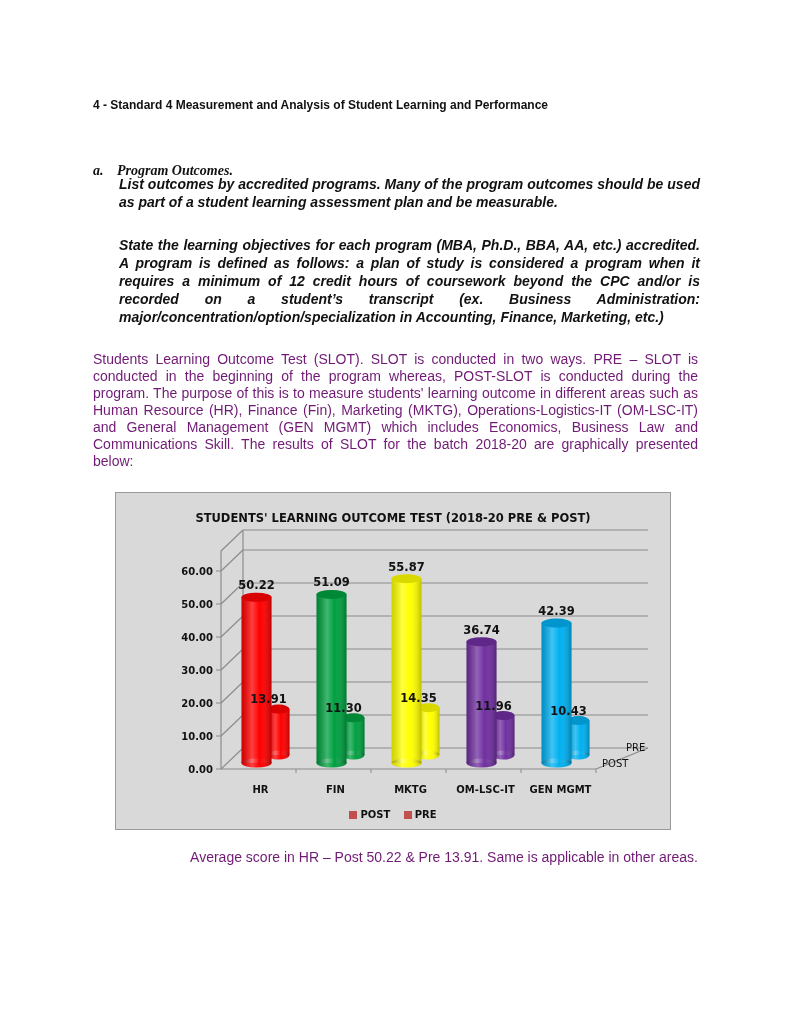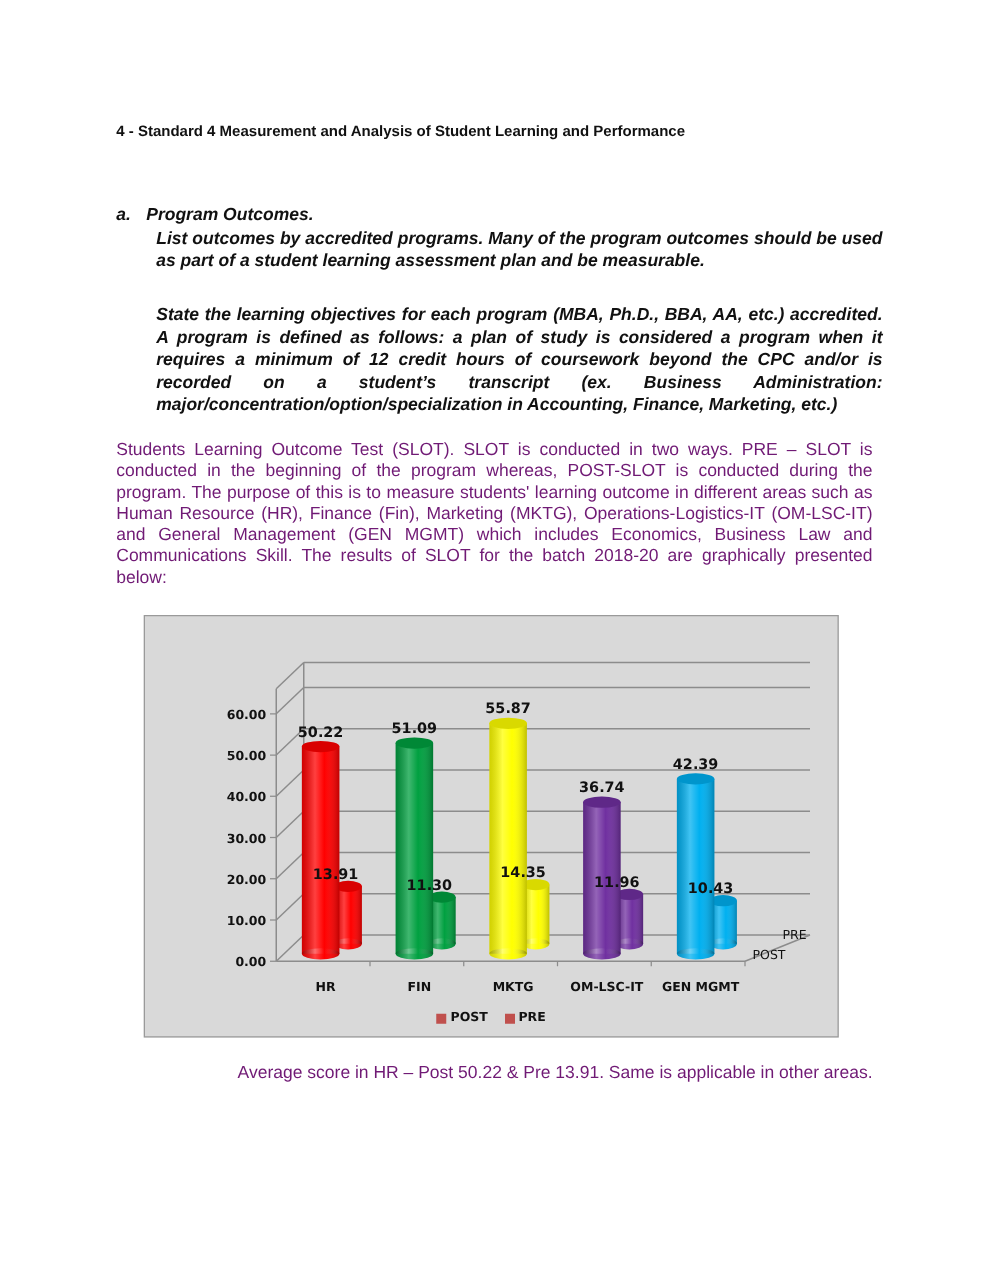--- a/index.html
+++ b/index.html
@@ -6,28 +6,28 @@
   body { width: 791px; height: 1024px; position: relative; overflow: hidden; }
   .page { position: absolute; left: 0; top: 0; width: 791px; height: 1024px; }
   .heading {
     position: absolute; left: 93px; top: 95px; width: 605px;
     font-family: "Liberation Sans", sans-serif; font-weight: bold; font-size: 12px;
     line-height: 21px; text-align: justify; text-align-last: left; color: #111;
     margin: 0;
   }
   .sub-heading {
     position: absolute; left: 93px; top: 162px;
-    font-family: Liberation Sans, sans-serif; font-weight: bold; font-style: italic;
+    font-family: Liberation Serif, serif; font-weight: bold; font-style: italic;
     font-size: 14px; line-height: 18px; color: #111;
   }
   .sub-heading .letter { display: inline-block; width: 24px; }
   .indent-para {
     position: absolute; left: 117px; width: 581px;
     font-family: "Liberation Sans", sans-serif; font-weight: bold; font-style: italic;
-    font-size: 14px; line-height: 18px; color: #111; text-align: justify; margin: 8px;
+    font-size: 14px; line-height: 18px; color: #111; text-align: justify; margin: 2px;
   }
   .p1 { top: 173px; }
   .p2 { top: 234px; }
   .body-para {
     position: absolute; left: 93px; width: 605px;
     font-family: "Liberation Sans", sans-serif; font-size: 14px; line-height: 17px;
     color: #701a75; text-align: justify; margin: 0;
   }
   .body1 { top: 351px; }
   .body2 { top: 849px; text-align: right; }
@@ -58,20 +58,21 @@
   <div class="sub-heading">
     <span class="letter">a.</span><span>Program Outcomes.</span>
   </div>
 
   <p class="indent-para p1">List outcomes by accredited programs. Many of the program outcomes should be used as part of a student learning assessment plan and be measurable.</p>
   <p class="indent-para p2">State the learning objectives for each program (MBA, Ph.D., BBA, AA, etc.) accredited. A program is defined as follows: a plan of study is considered a program when it requires a minimum of 12 credit hours of coursework beyond the CPC and/or is recorded on a student’s transcript (ex. Business Administration: major/concentration/option/specialization in Accounting, Finance, Marketing, etc.)</p>
 
   <p class="body-para body1">Students Learning Outcome Test (SLOT). SLOT is conducted in two ways. PRE – SLOT is conducted in the beginning of the program whereas, POST-SLOT is conducted during the program. The purpose of this is to measure students' learning outcome in different areas such as Human Resource (HR), Finance (Fin), Marketing (MKTG), Operations-Logistics-IT (OM-LSC-IT) and General Management (GEN MGMT) which includes Economics, Business Law and Communications Skill. The results of SLOT for the batch 2018-20 are graphically presented below:</p>
 
   <div class="chart-frame">
+    <div class="chart-title">STUDENTS' LEARNING OUTCOME TEST (2018-20  PRE &amp; POST)</div>
     <svg class="chart-svg" id="chart-svg" width="556" height="338">
         <defs>
           <linearGradient id="cyl0" x1="0" x2="1" y1="0" y2="0">
             <stop offset="0" stop-color="rgba(0,0,0,0.18)"></stop>
             <stop offset="0.35" stop-color="rgba(255,255,255,0.25)"></stop>
             <stop offset="0.6" stop-color="rgba(255,255,255,0)"></stop>
             <stop offset="1" stop-color="rgba(0,0,0,0.25)"></stop>
           </linearGradient>
           <linearGradient id="cyl1" x1="0" x2="1" y1="0" y2="0">
             <stop offset="0" stop-color="rgba(0,0,0,0.18)"></stop>

